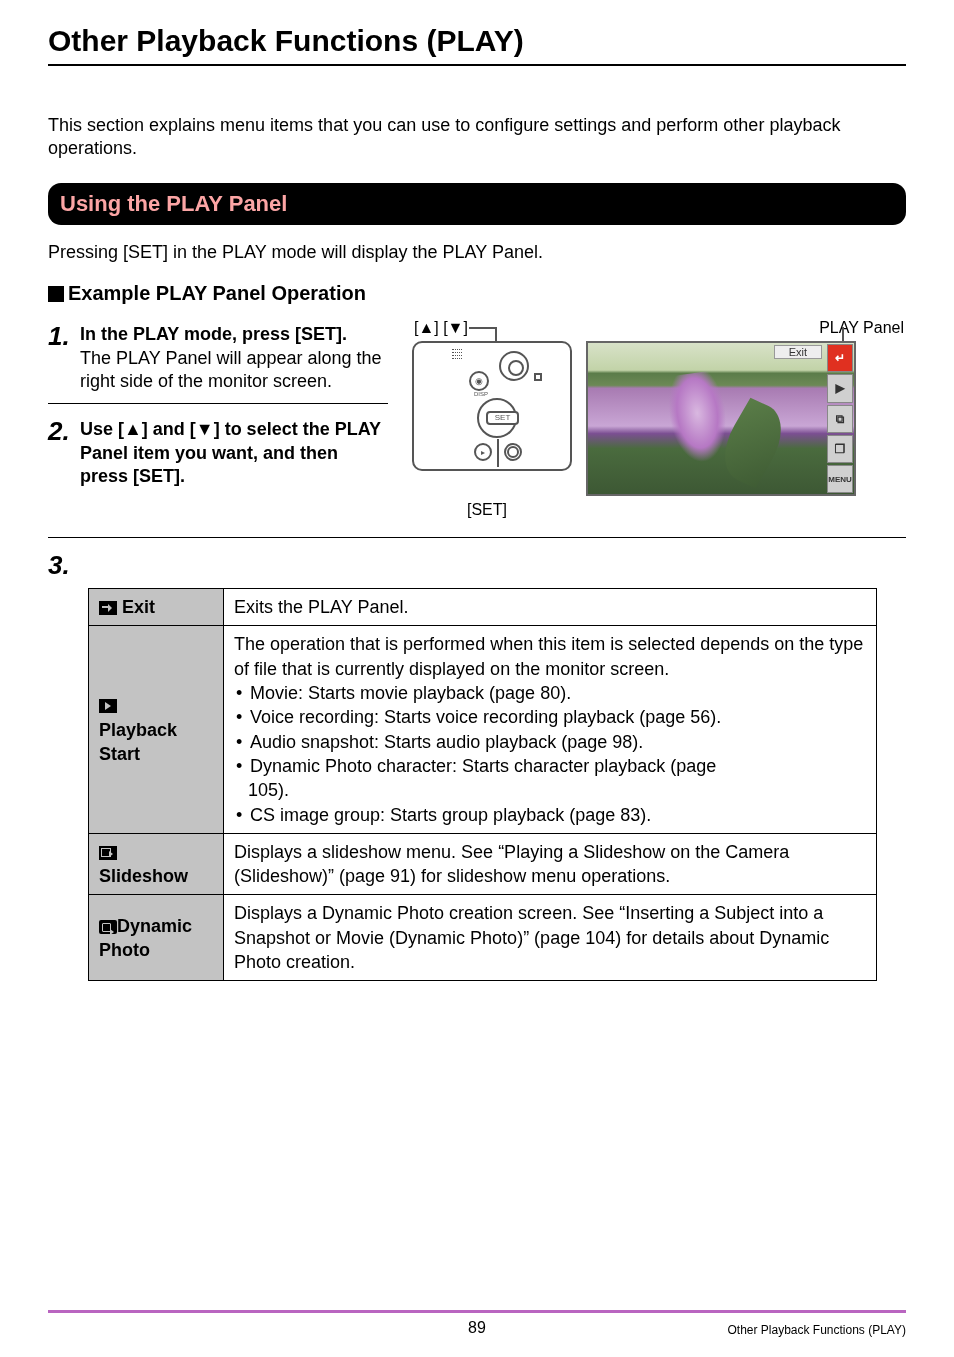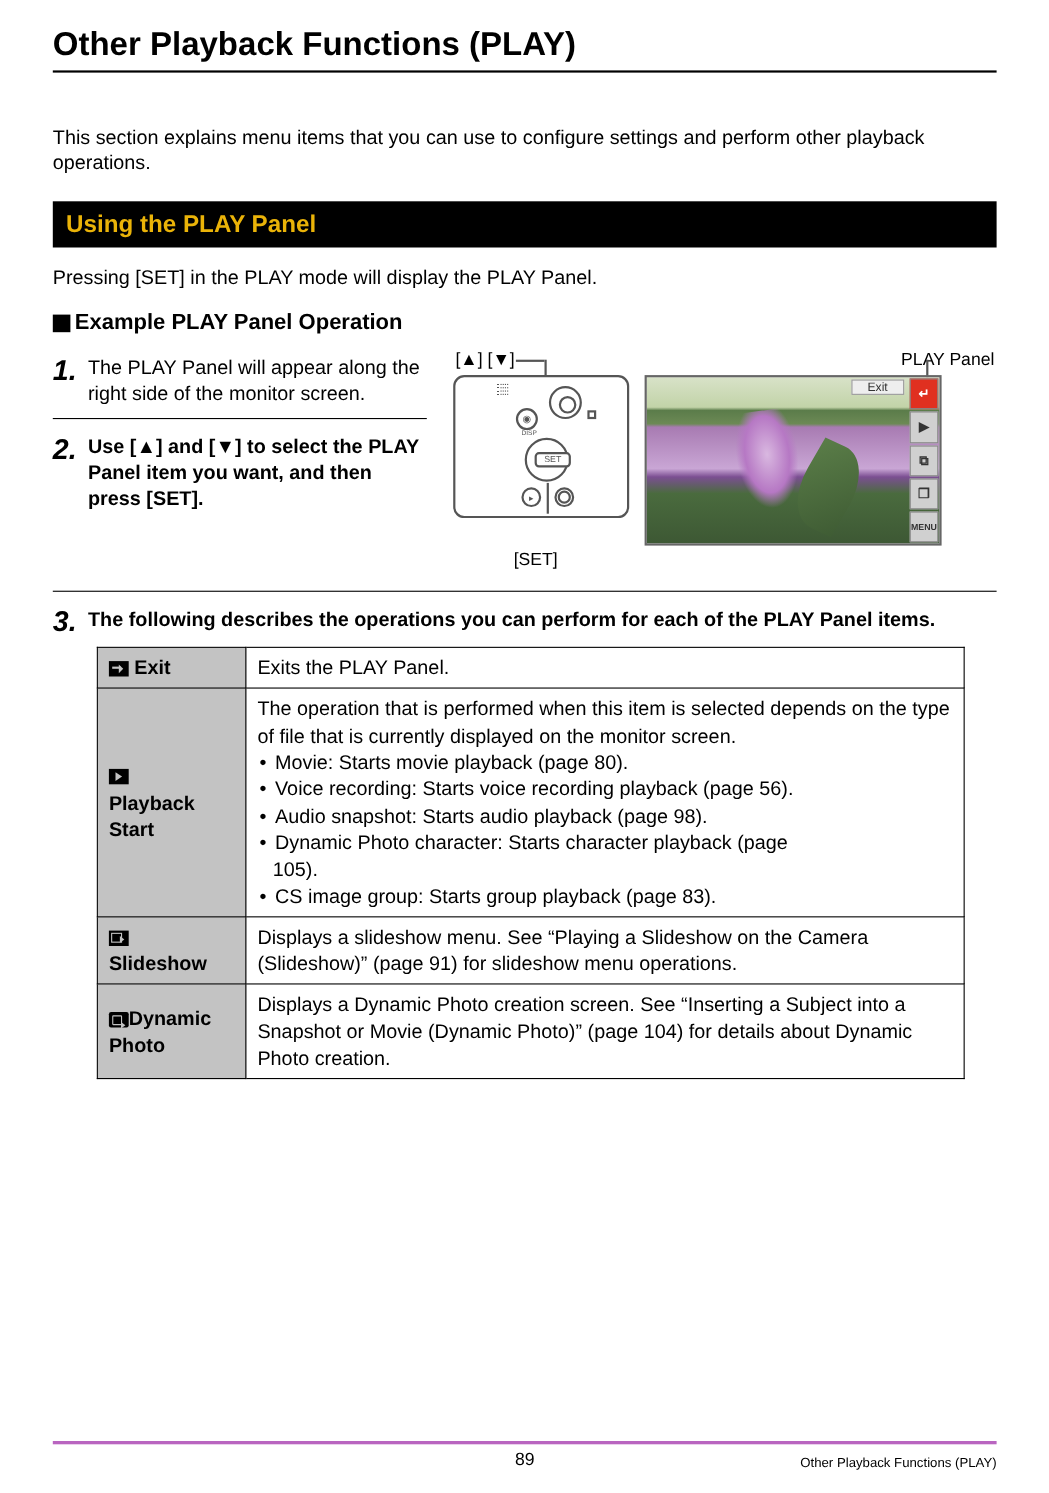--- a/index.html
+++ b/index.html
@@ -27,25 +27,26 @@
     margin-bottom: 14px;
   }
   .intro {
     font-size: 18px;
     line-height: 1.3;
     margin-bottom: 22px;
     margin-top: 48px;
   }
   .section-bar {
     background: #000;
-    color: #eab308;
+    color: #fca5a5;
     padding: 8px 12px;
     font-size: 22px;
     font-weight: bold;
     margin-bottom: 16px;
+    border-radius: 13px;
   }
   .body-text {
     font-size: 18px;
     line-height: 1.3;
     margin-bottom: 18px;
   }
   .subheading {
     display: flex;
     align-items: center;
     gap: 4px;
@@ -353,20 +354,21 @@
   <div class="subheading">
     <span class="sq"></span>
     <span>Example PLAY Panel Operation</span>
   </div>
 
   <div class="step-row">
     <div class="step-col-left">
       <div class="step">
         <div class="step-num">1.</div>
         <div class="step-body">
+          <div class="step-head">In the PLAY mode, press [SET].</div>
           <div class="step-sub">The PLAY Panel will appear along the right side of the monitor screen.</div>
         </div>
       </div>
       <hr class="thin">
       <div class="step">
         <div class="step-num">2.</div>
         <div class="step-body">
           <div class="step-head">Use [▲] and [▼] to select the PLAY Panel item you want, and then press [SET].</div>
         </div>
       </div>
@@ -419,23 +421,20 @@
           </div>
         </div>
       </div>
     </div>
   </div>
 
   <hr class="thin above-step3">
 
   <div class="step step-full">
     <div class="step-num">3.</div>
-    <div class="step-body">
-      <div class="step-head">The following describes the operations you can perform for each of the PLAY Panel items.</div>
-    </div>
   </div>
 
   <table class="ops">
     <tbody>
         <tr>
       <td class="h">
         <span class="icon icon-exit"></span>
         <span>Exit</span>
       </td>
       <td>Exits the PLAY Panel.</td>

